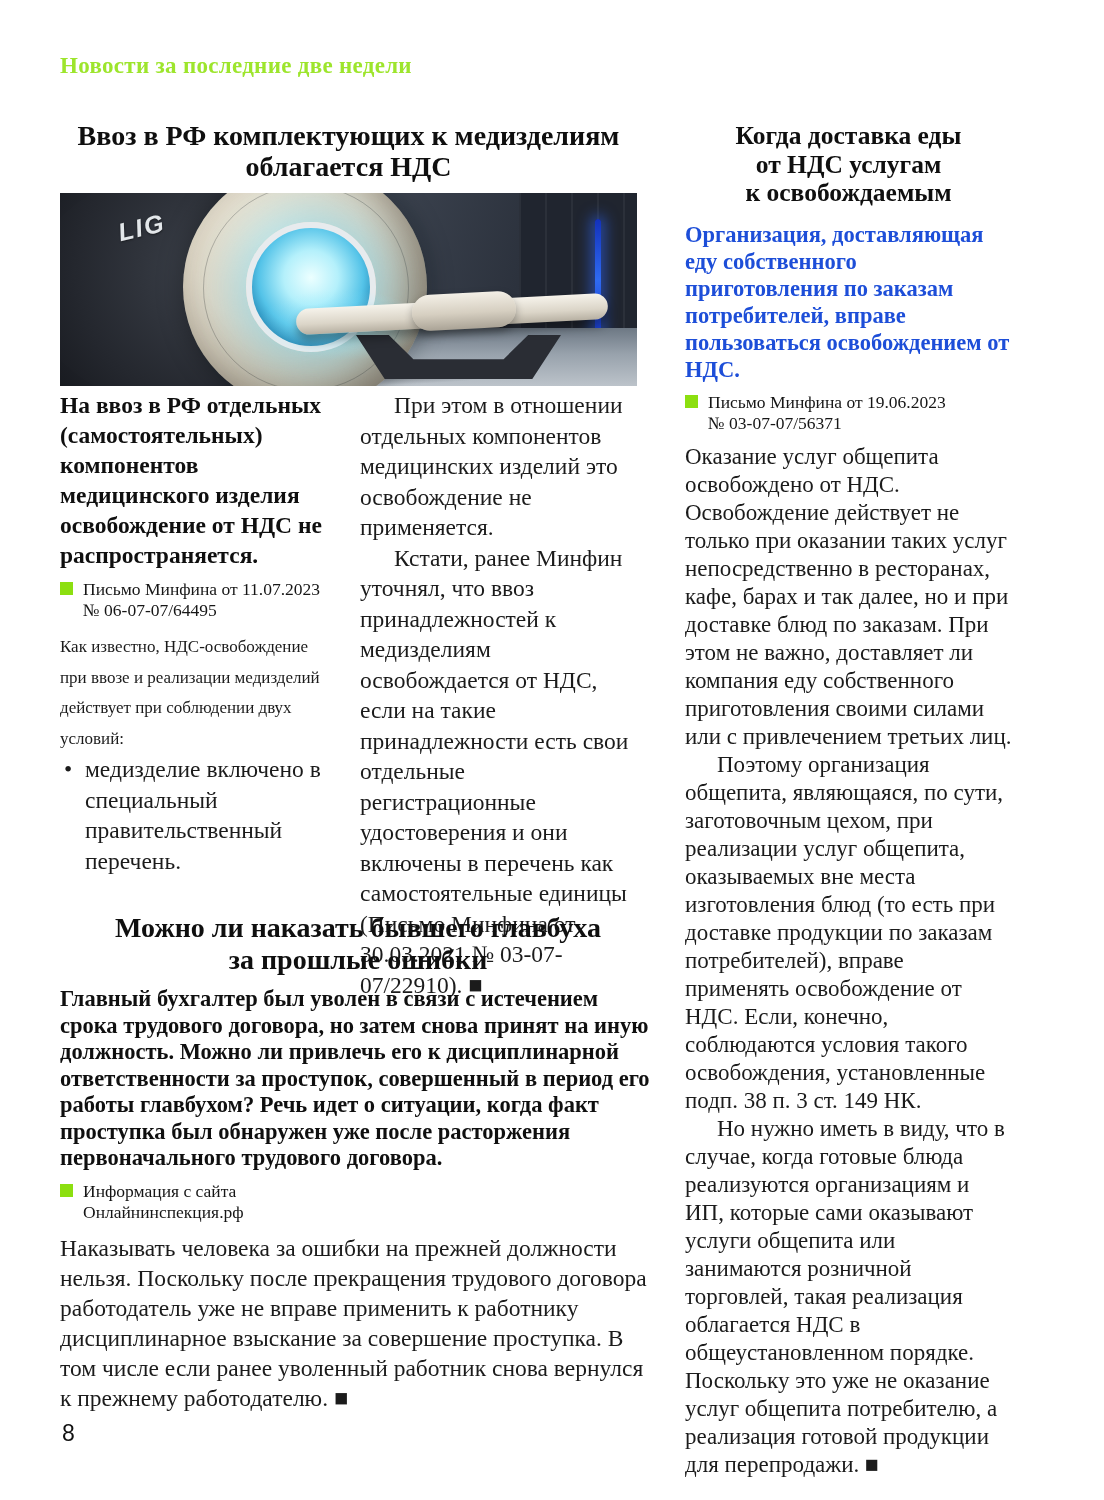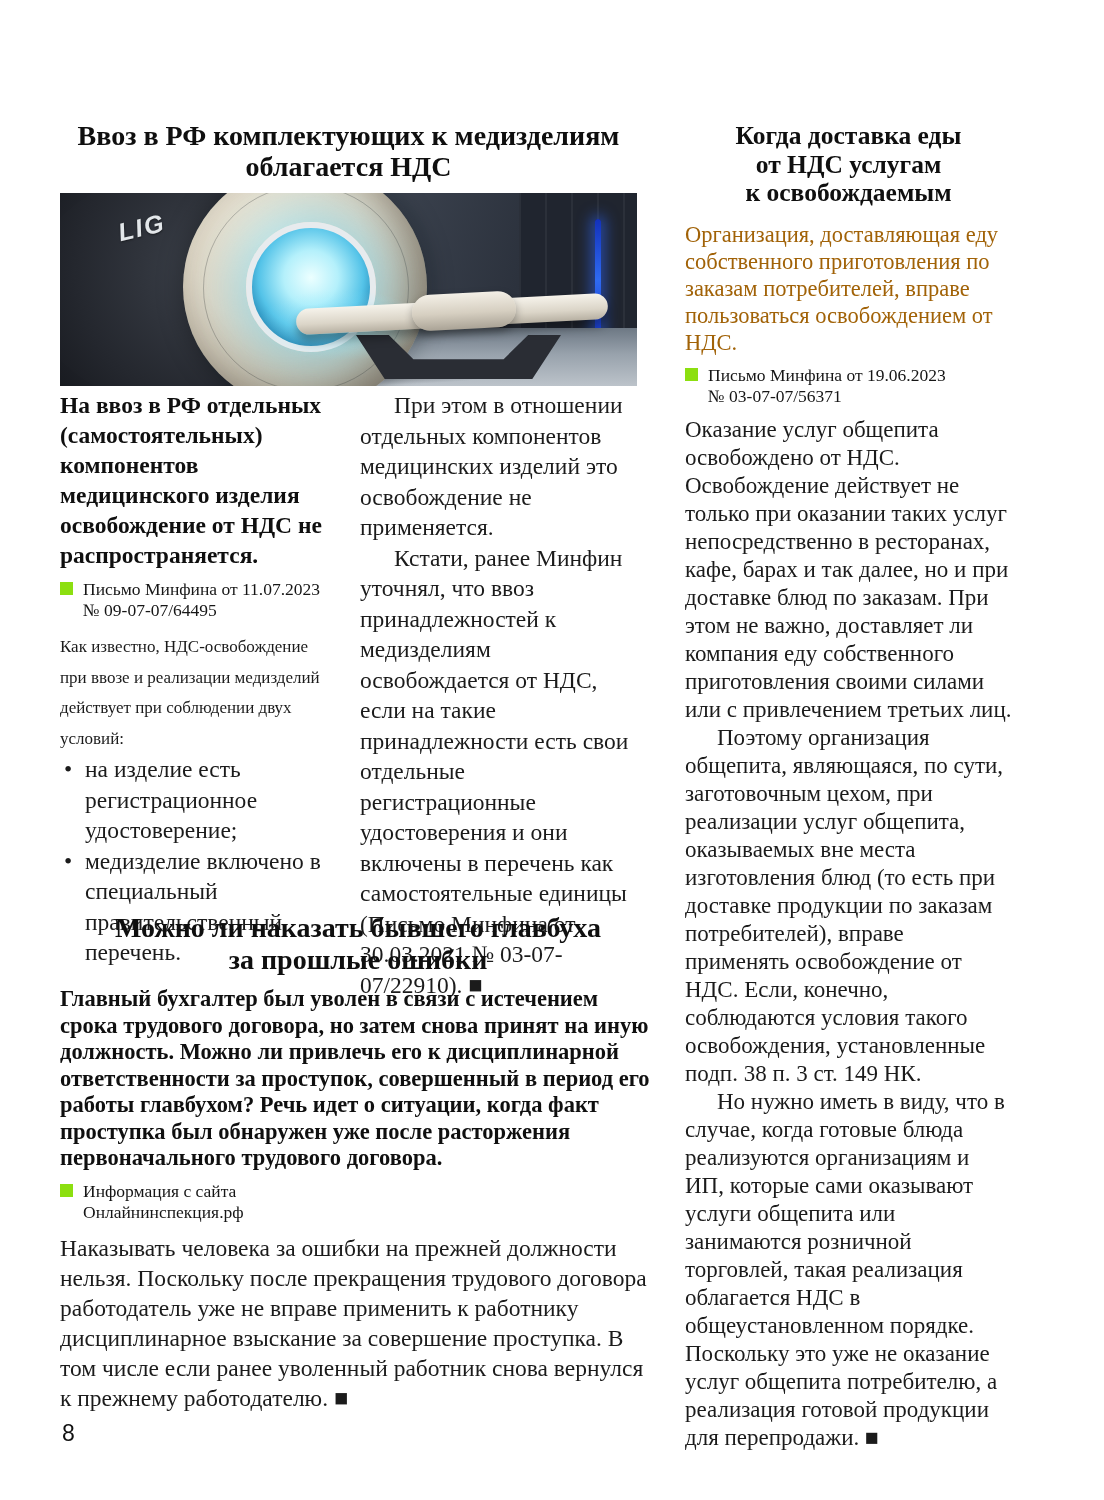--- a/index.html
+++ b/index.html
@@ -76,33 +76,34 @@
 
   
   .a2 { position:absolute; left:60px; top:912px; width:596px; }
   .a2 h1 { font-size:28px; line-height:31.5px; }
   .lead2 { margin-top:11px; font-weight:bold; font-size:22.5px; line-height:26.5px; color:#0f0f0f; }
   .body2 { margin:10px 0 0 0; font-size:23.5px; line-height:30px; }
 
   
   .a3 { position:absolute; left:685px; top:122px; width:327px; }
   .a3 h1 { font-size:25.5px; line-height:28.5px; }
-  .lead3 { margin-top:13px; font-weight:normal; font-size:22.5px; line-height:27px; color:#a16207; }
+  .lead3 { margin-top:13px; font-weight:bold; font-size:22.5px; line-height:27px; color:#1d4ed8; }
   .body3 { margin-top:9px; }
   .body3 p { margin:0; font-size:23px; line-height:28px; }
   .body3 p.ind { text-indent:32px; }
 
   .pagenum { position:absolute; left:62px; top:1420px; font-family:"Liberation Sans",sans-serif;
     font-size:23px; color:#111; }
 </style>
 </head>
 <body>
 
 <div class="page">
 
+  <div class="kicker">Новости за последние две недели</div>
 
   <section class="a1">
     <h1>
       <span>Ввоз в РФ комплектующих к медизделиям</span>
       <span>облагается НДС</span>
     </h1>
 
     <div class="photo">
       <div class="ph-bg"></div>
       <div class="ph-leftwall"></div>
@@ -121,26 +122,25 @@
       <div class="ph-bolster"></div>
     </div>
 
     <div class="cols">
       <div class="colL">
         <div class="lead1">На ввоз в РФ отдельных (самостоятельных) компонентов медицинского изделия освобождение от НДС не распространяется.</div>
         <div class="src">
           <span class="sq"></span>
           <span class="srctxt">
             <span>Письмо Минфина от 11.07.2023</span>
-            <span>№ 09-07-07/64495</span>
+            <span>№ 06-07-07/64495</span>
           </span>
         </div>
         <p class="p-body">Как известно, НДС-освобождение при ввозе и реализации медизделий действует при соблюдении двух условий:</p>
         <ul class="bullets">
-          <li>на изделие есть регистрационное удостоверение;</li>
           <li>медизделие включено в специальный правительственный перечень.</li>
         </ul>
       </div>
       <div class="colR">
         <p class="ind">При этом в отношении отдельных компонентов медицинских изделий это освобождение не применяется.</p>
         <p class="ind">Кстати, ранее Минфин уточнял, что ввоз принадлежностей к медизделиям освобождается от НДС, если на такие принадлежности есть свои отдельные регистрационные удостоверения и они включены в перечень как самостоятельные единицы (Письмо Минфина от 30.03.2021 № 03-07-07/22910). ■</p>
       </div>
     </div>
   </section>
 

